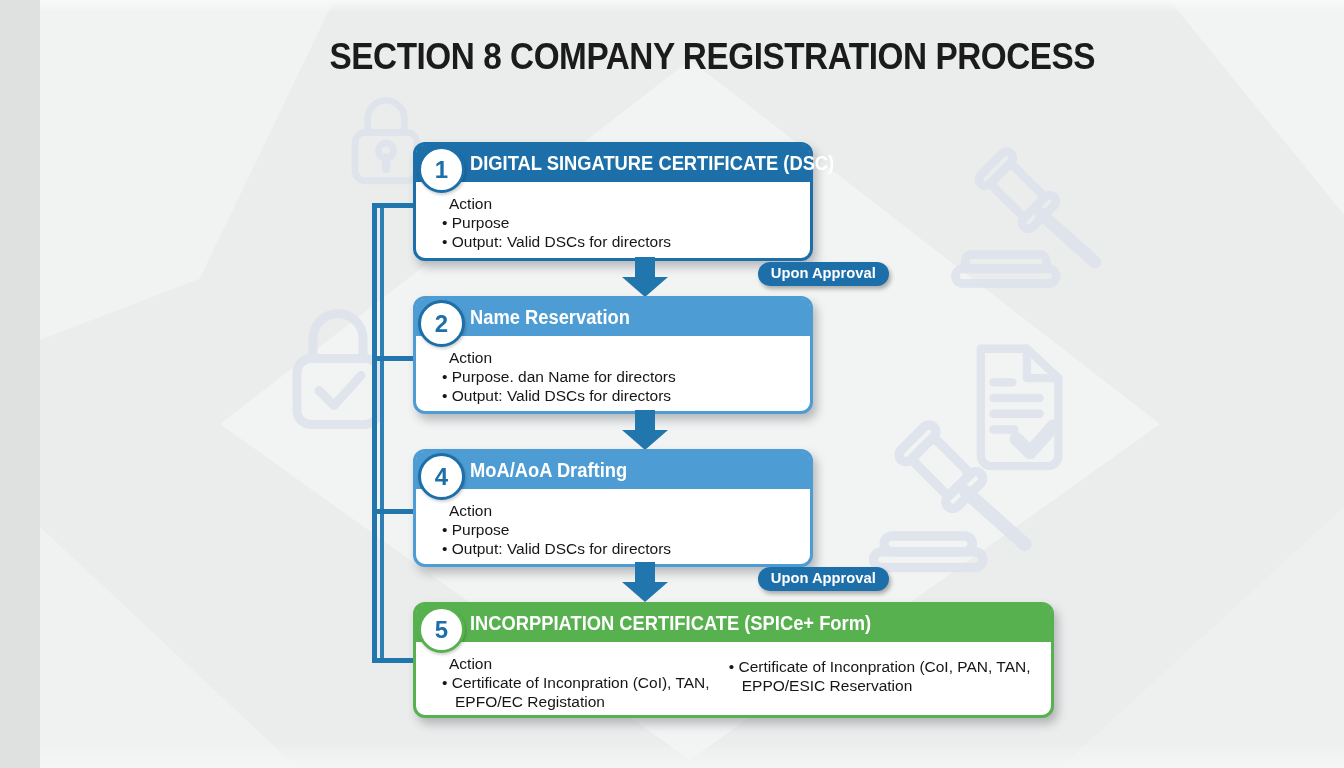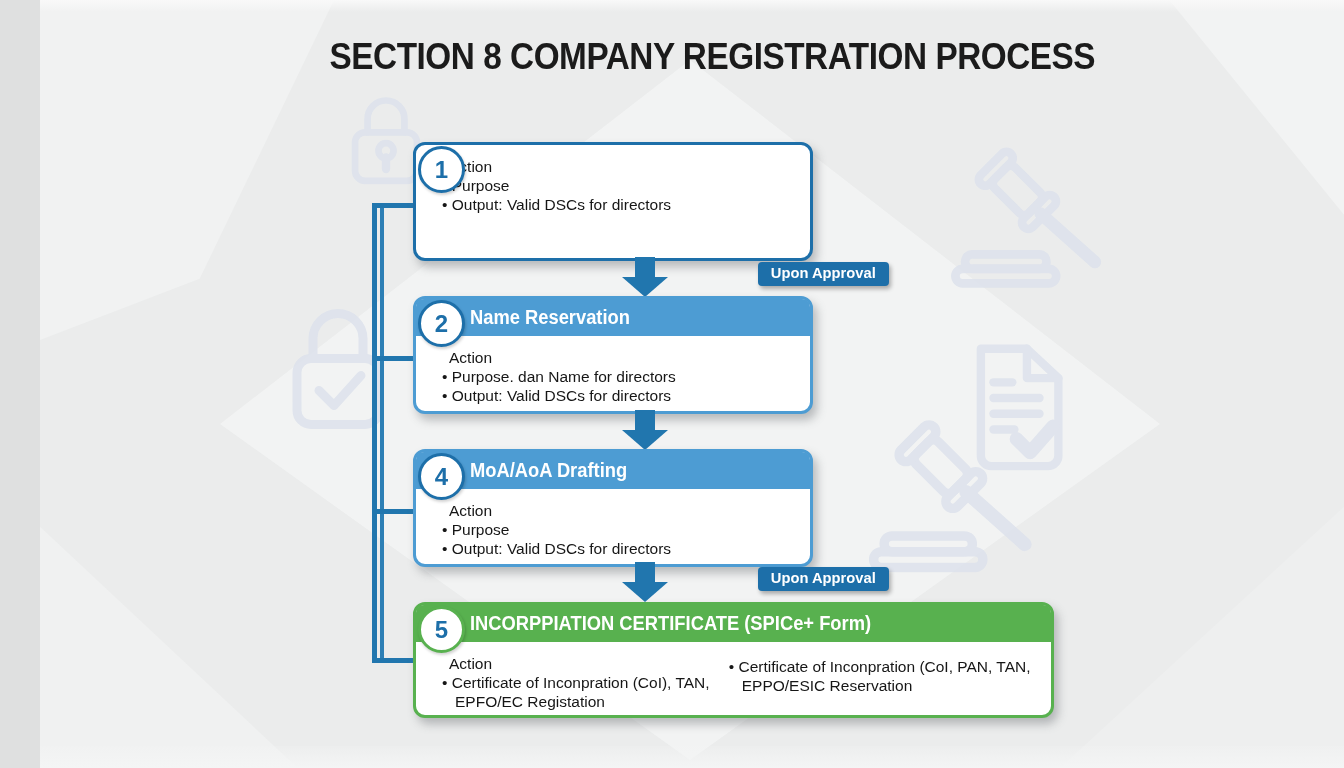--- a/index.html
+++ b/index.html
@@ -46,21 +46,21 @@
   .bullet::before{content:"•\00a0 ";}
   .cols{display:flex;}
   .col-l{width:47%;}
   .col-r{width:53%;padding-top:3px;padding-left:8px;}
 
   
   .arrow{position:absolute;z-index:3;}
 
   
   .badge{position:absolute;z-index:3;background:#1d6fa9;color:#fff;font-weight:700;font-size:15.5px;
-         padding:2px 10px 4px 10px;border-radius:4px;box-shadow:2px 3px 4px rgba(0,0,0,.3);white-space:nowrap;}
+         padding:2px 10px 4px 10px;border-radius:12px;box-shadow:2px 3px 4px rgba(0,0,0,.3);white-space:nowrap;}
   .badge span{display:inline-block;transform:scaleX(.95);transform-origin:center;}
 </style>
 </head>
 <body>
 
 <div class="canvas">
 
   <div class="facet f1"></div>
   <div class="facet f2"></div>
   <div class="facet f3"></div>
@@ -130,20 +130,23 @@
   <div class="vline2"></div>
   <div class="stub" style="top:203px"></div>
   <div class="stub" style="top:356px"></div>
   <div class="stub" style="top:509px"></div>
   <div class="stub" style="top:658px"></div>
 
   <div class="step" style="--c:#1d6fa9;left:373px;top:142px;width:394px;height:113px">
     <div class="num">
         <span>1</span>
       </div>
+    <div class="hdr">
+        <b>DIGITAL SINGATURE CERTIFICATE (DSC)</b>
+      </div>
     <div class="body">
       <div class="action">Action</div>
       <div class="bullet">Purpose</div>
       <div class="bullet">Output: Valid DSCs for directors</div>
     </div>
   </div>
 
   <svg class="arrow" style="left:582px;top:257px" width="46" height="40" viewBox="0 0 46 40">
     <rect x="13" y="0" width="20" height="21" fill="#2176ae"></rect>
     <polygon points="0,20 46,20 23,40" fill="#2176ae"></polygon>

